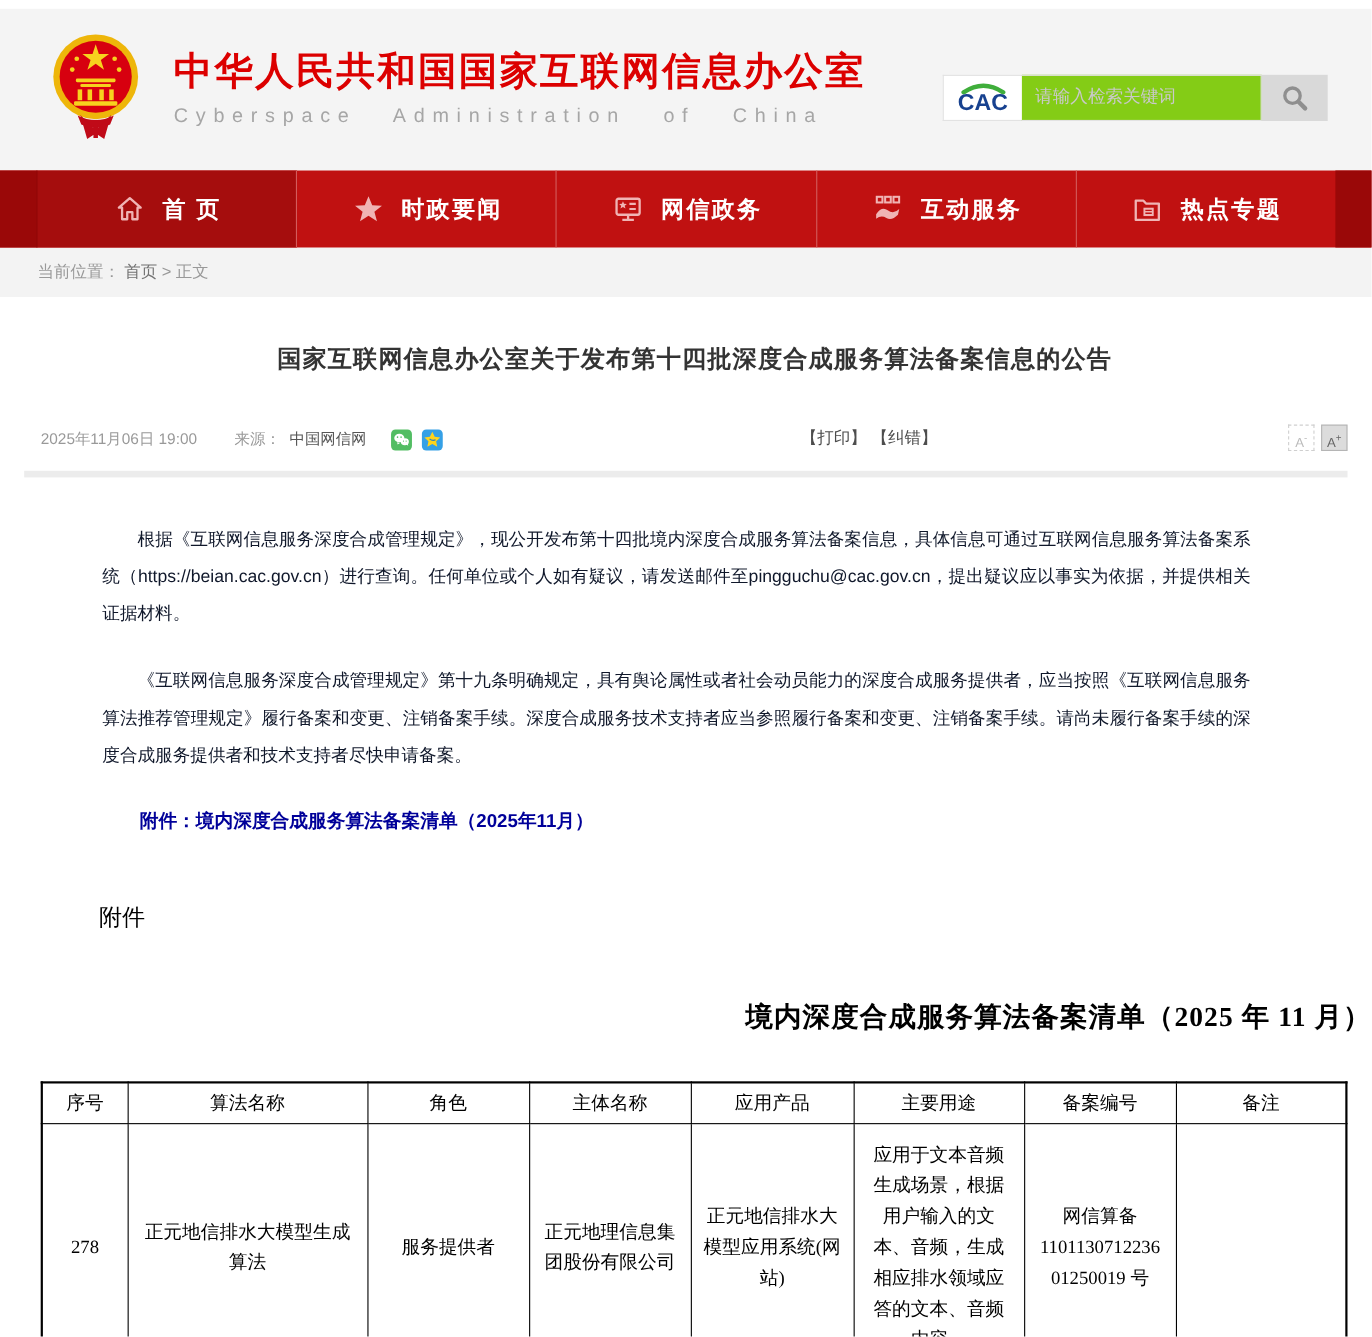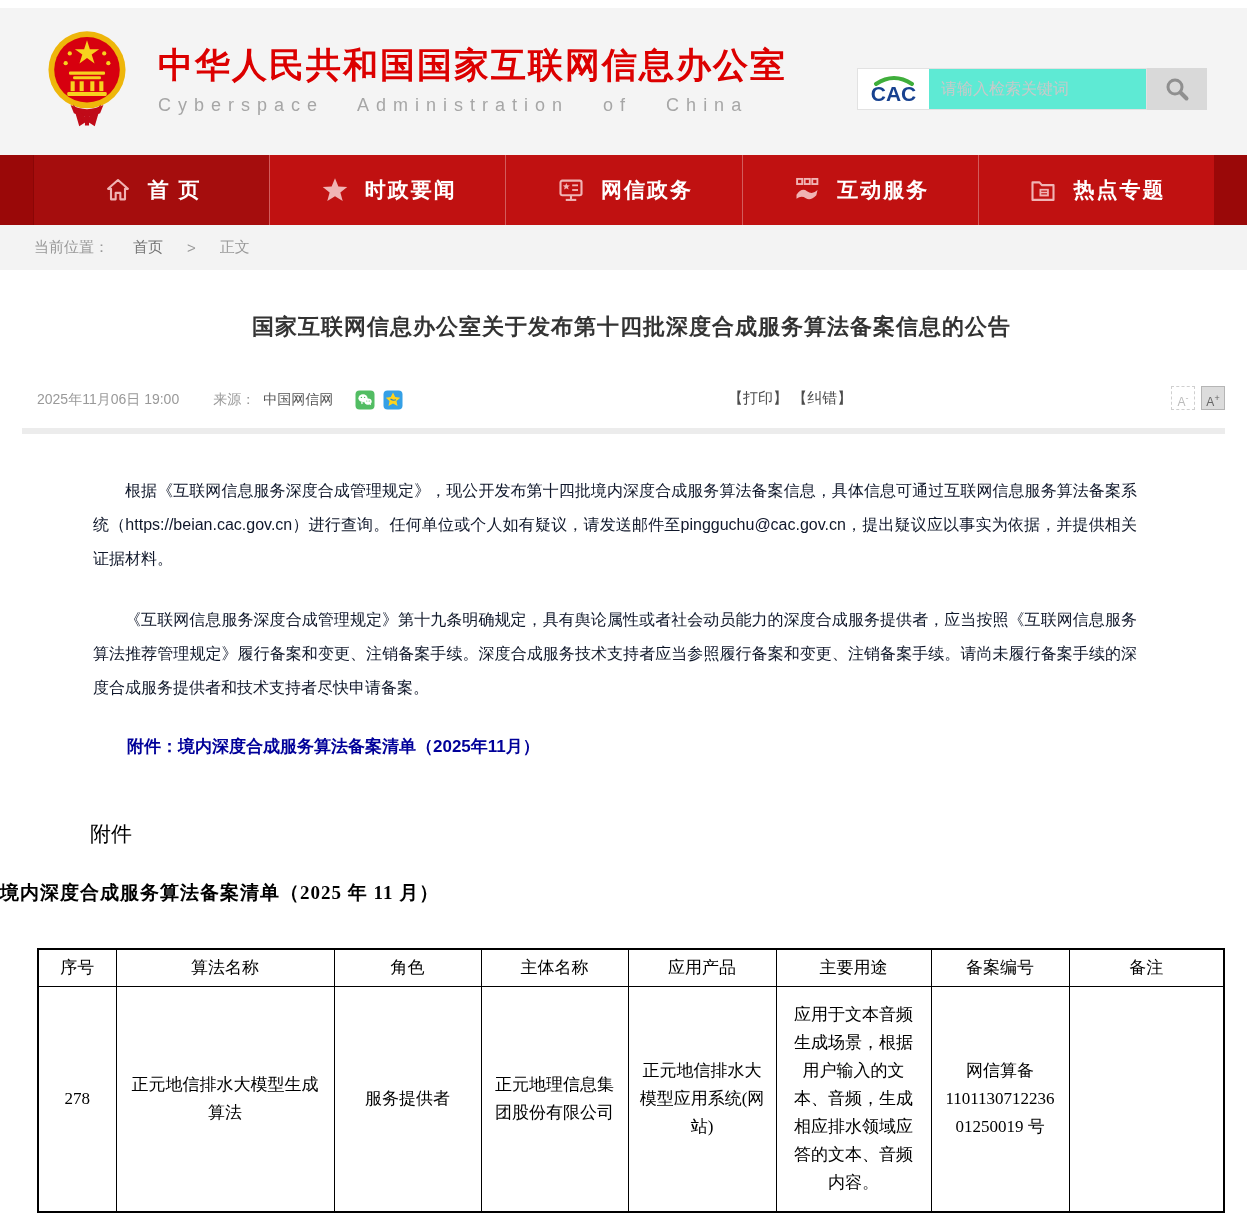--- a/index.html
+++ b/index.html
@@ -25,21 +25,21 @@
     position:absolute; right:40px; top:60px; height:42px;
     display:flex; align-items:stretch;
   }
   .cac-logo {
     width:72px; background:#fff; border:1px solid #e2e2e2; border-right:none;
     display:flex; flex-direction:column; align-items:center; justify-content:center;
   }
   .cac-arc { margin-bottom:-3px; }
   .cac-text { font-size:21px; font-weight:bold; color:#17418f; letter-spacing:0px; line-height:1; }
   .search-input {
-    width:218px; border:1px solid #e2e2e2; border-left:none; background:#5eead4;
+    width:218px; border:1px solid #e2e2e2; border-left:none; background:#84cc16;
     font-size:16px; color:#333; padding:0 12px; outline:none;
     font-family:"Liberation Sans", sans-serif;
   }
   .search-input::placeholder { color:#c9c9c9; }
   .search-btn {
     width:60px; background:#d9d9d9; border:none; cursor:pointer;
     display:flex; align-items:center; justify-content:center;
   }
   
   .main-nav { height:70px; background:#c01111; display:flex; position:relative; }
@@ -49,21 +49,21 @@
     flex:1; display:flex; align-items:center; justify-content:center; gap:14px;
     color:#fff; font-size:21px; font-weight:bold; cursor:pointer;
     border-right:1px solid #d25c5c; letter-spacing:2px;
   }
   .nav-item:first-child { background:#a50d0d; border-left:1px solid #8a0606; }
   .nav-item:last-child { border-right:none; }
   .nav-ic { width:32px; height:28px; flex:0 0 auto; }
   
   .breadcrumb {
     height:45px; background:#f3f3f3; display:flex; align-items:center;
-    padding-left:34px; font-size:15px; color:#999; gap:24px;
+    padding-left:34px; font-size:15px; color:#999; gap:4px;
   }
   .breadcrumb a { color:#737373; text-decoration:none; cursor:pointer; }
   
   .article { background:#fff; }
   .article-title {
     margin-top:42px; text-align:center; font-size:22px; font-weight:bold; color:#333;
     letter-spacing:1px;
     padding-left:16px;
   }
   .meta-row {
@@ -94,23 +94,23 @@
   .attachment-link {
     display:inline-block; margin:6px 0 0 2em; font-size:17px; font-weight:bold;
     color:#000099; text-decoration:none; cursor:pointer;
   }
   
   .att-heading {
     margin:62px 0 0 90px; font-family:"Liberation Serif","DejaVu Serif",serif;
     font-size:21px; color:#000;
   }
   .table-title {
-    margin-top:32px; text-align:left;
+    margin-top:60px; text-align:right;
     font-family:"Liberation Serif","DejaVu Serif",serif;
-    font-size:19px; font-weight:bold; color:#000; letter-spacing:1px;
+    font-size:25px; font-weight:bold; color:#000; letter-spacing:1px;
   }
   .reg-table {
     margin:42px 0 0 37px; border-collapse:collapse; table-layout:fixed;
     width:1186px; font-family:"Liberation Serif","DejaVu Serif",serif;
     font-size:17px; color:#000; border:2px solid #000;
   }
   .reg-table th, .reg-table td {
     border:1px solid #000; text-align:center; vertical-align:middle;
     padding:4px 10px; font-weight:normal; line-height:28px;
   }

